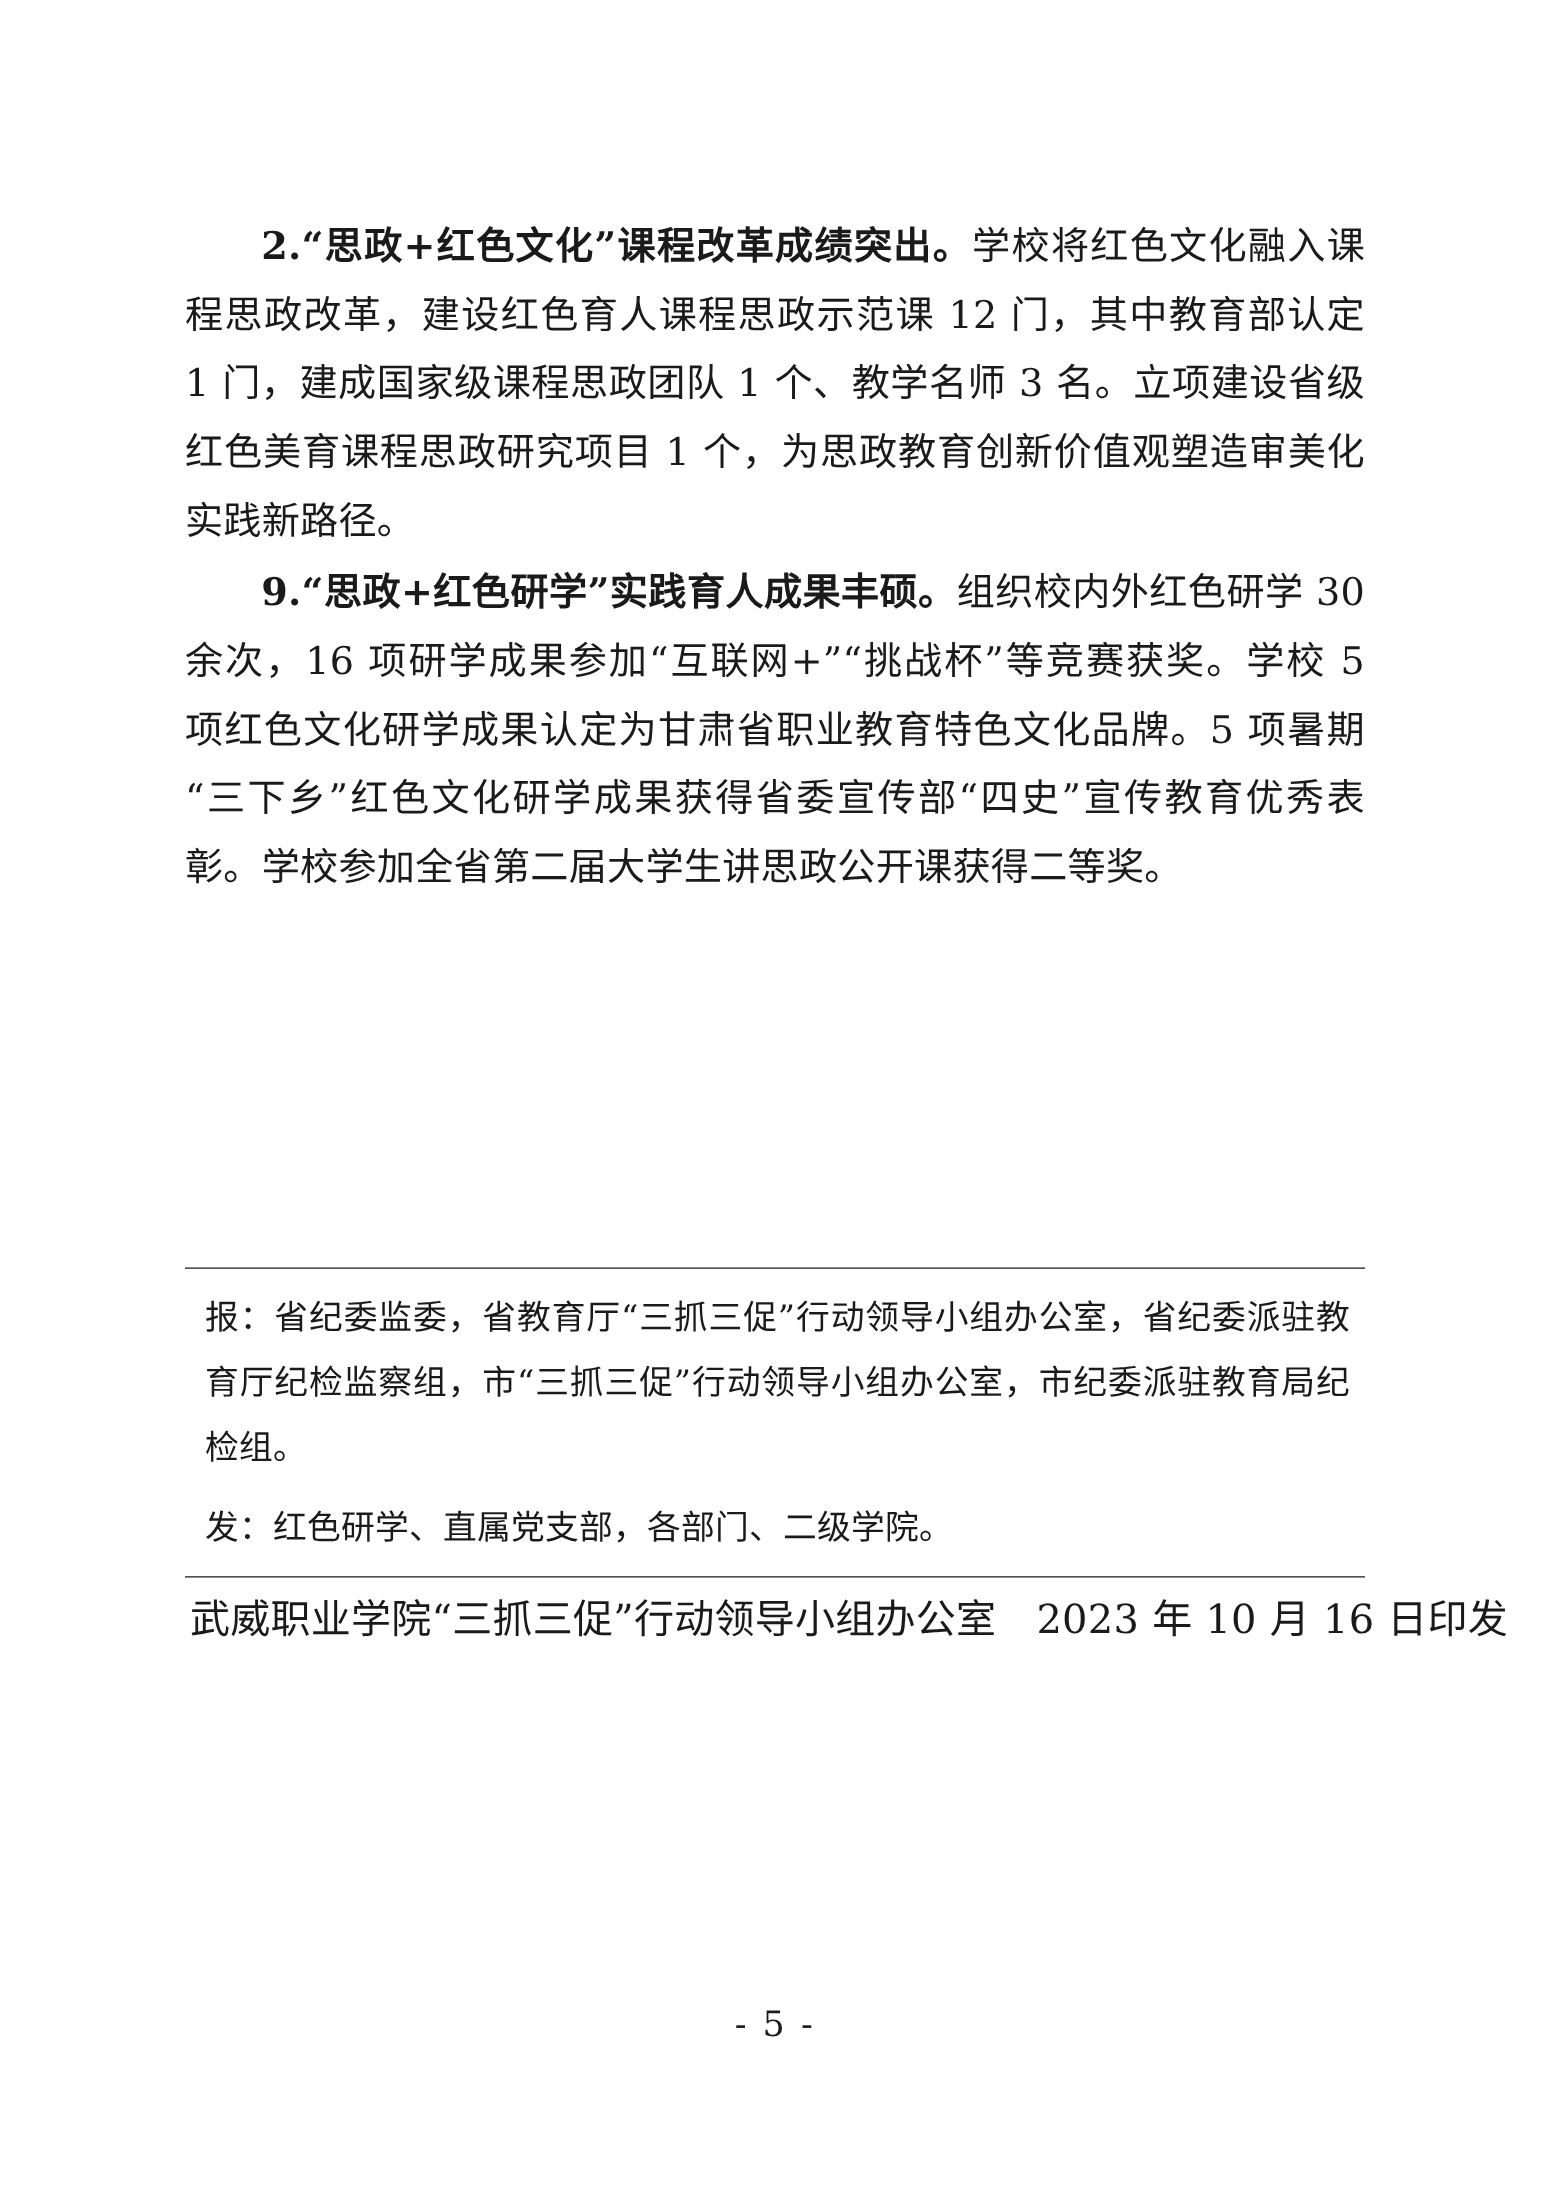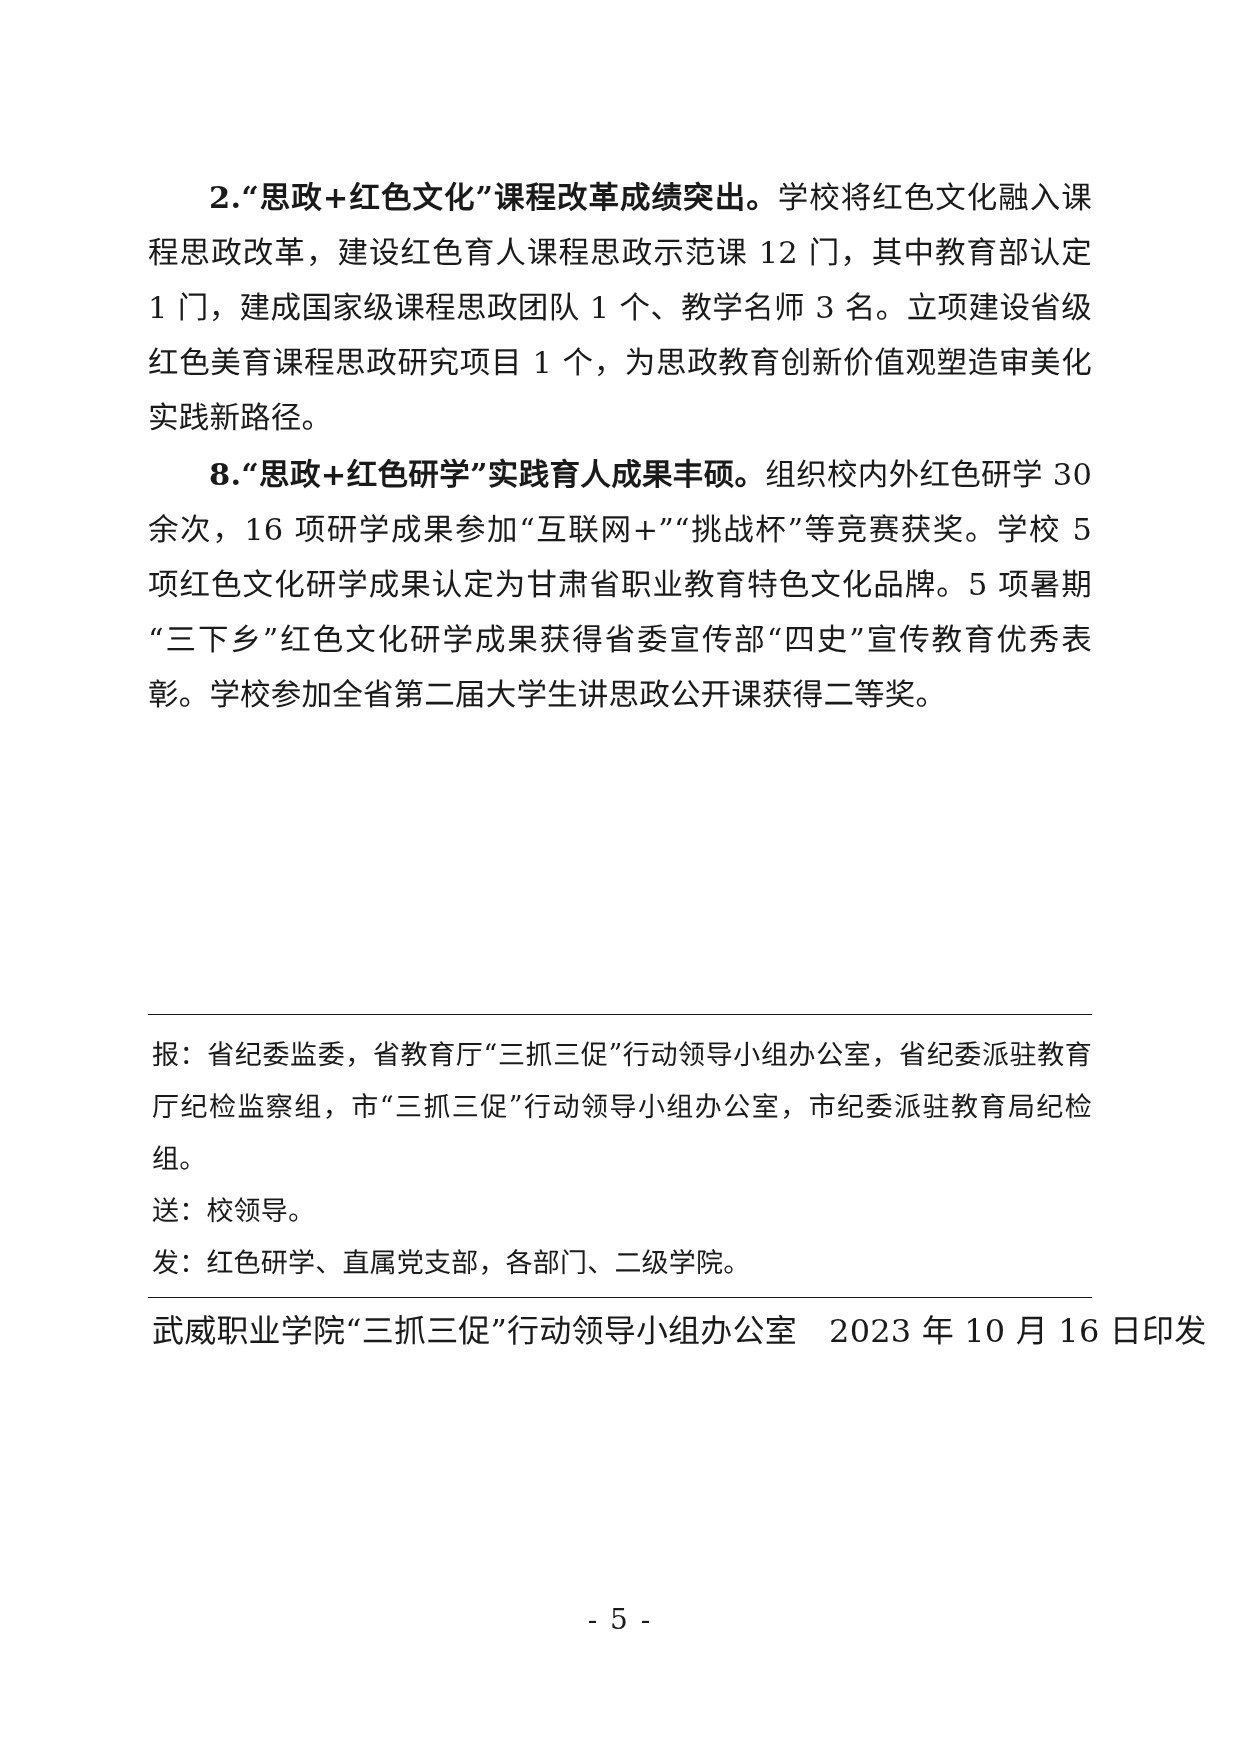--- a/index.html
+++ b/index.html
@@ -48,21 +48,21 @@
   .rule {
     border: 0;
     border-top: 1.6px solid #1a1a1a;
     margin: 0 0 14px 0;
     width: 100%;
   }
   .rule.thin {
     margin: 8px 0 10px 0;
   }
   p.dist {
-    margin: 0;
+    margin: 12px;
     font-size: 27px;
     line-height: 52px;
     text-align: justify;
     text-justify: inter-ideograph;
     text-indent: 0;
     padding-left: 4px;
     letter-spacing: 0.2px;
   }
   p.dist.hang {
     text-indent: 0;
@@ -90,32 +90,31 @@
 
 <div class="page">
 
   <div class="body-block">
 
     <p class="para">
       <span class="bold-head">2.“思政+红色文化”课程改革成绩突出。</span><span>学校将红色文化融入课程思政改革，建设红色育人课程思政示范课 12 门，其中教育部认定 1 门，建成国家级课程思政团队 1 个、教学名师 3 名。立项建设省级红色美育课程思政研究项目 1 个，为思政教育创新价值观塑造审美化实践新路径。</span>
     </p>
 
     <p class="para">
-      <span class="bold-head">8.“思政+红色研学”实践育人成果丰硕。</span><span>组织校内外红色研学 30 余次，16 项研学成果参加“互联网+”“挑战杯”等竞赛获奖。学校 5 项红色文化研学成果认定为甘肃省职业教育特色文化品牌。5 项暑期“三下乡”红色文化研学成果获得省委宣传部“四史”宣传教育优秀表彰。学校参加全省第二届大学生讲思政公开课获得二等奖。</span>
+      <span class="bold-head">9.“思政+红色研学”实践育人成果丰硕。</span><span>组织校内外红色研学 30 余次，16 项研学成果参加“互联网+”“挑战杯”等竞赛获奖。学校 5 项红色文化研学成果认定为甘肃省职业教育特色文化品牌。5 项暑期“三下乡”红色文化研学成果获得省委宣传部“四史”宣传教育优秀表彰。学校参加全省第二届大学生讲思政公开课获得二等奖。</span>
     </p>
 
   </div>
 
   <div class="spacer"></div>
 
   <div class="footer-area">
     <hr class="rule">
 
     <p class="dist">报：省纪委监委，省教育厅“三抓三促”行动领导小组办公室，省纪委派驻教育厅纪检监察组，市“三抓三促”行动领导小组办公室，市纪委派驻教育局纪检组。</p>
-    <p class="dist hang">送：校领导。</p>
     <p class="dist hang">发：红色研学、直属党支部，各部门、二级学院。</p>
 
     <hr class="rule thin">
 
     <div class="imprint">武威职业学院“三抓三促”行动领导小组办公室　2023 年 10 月 16 日印发</div>
   </div>
 
   <div class="page-number">- 5 -</div>
 
 </div>

